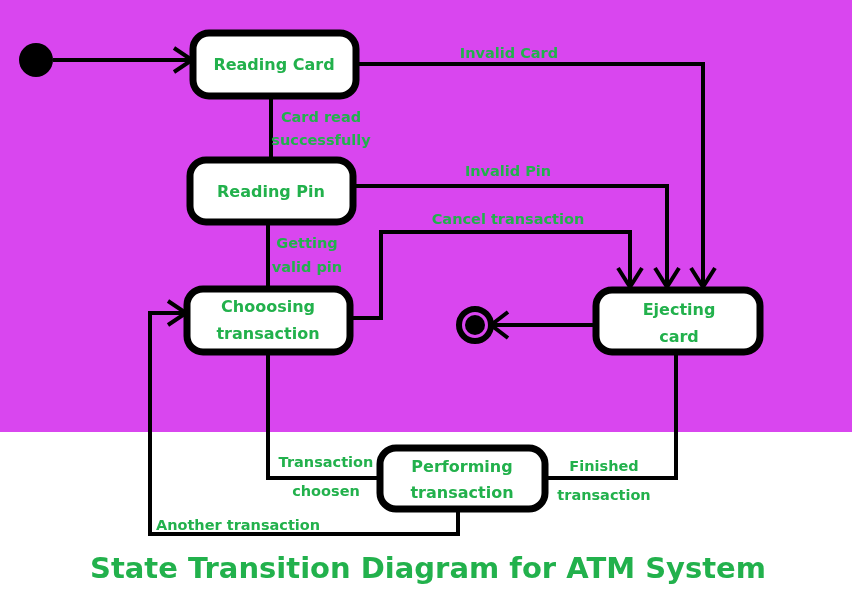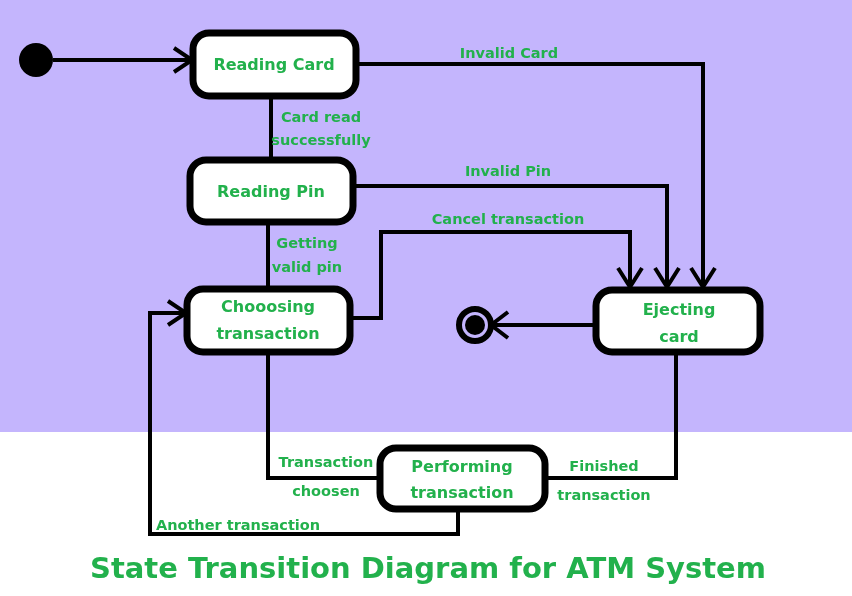--- a/index.html
+++ b/index.html
@@ -10,21 +10,21 @@
   body {
     width: 852px;
     height: 596px;
     font-family: "DejaVu Sans", sans-serif;
     overflow: hidden;
   }
   #diagram-root {
     position: relative;
     width: 852px;
     height: 432px;
-    background: #c4b5fd;
+    background: #d946ef;
   }
   svg#atm-diagram {
     display: block;
     width: 852px;
     height: 596px;
   }
   .state-box {
     fill: #ffffff;
     stroke: #000000;
     stroke-width: 7;

